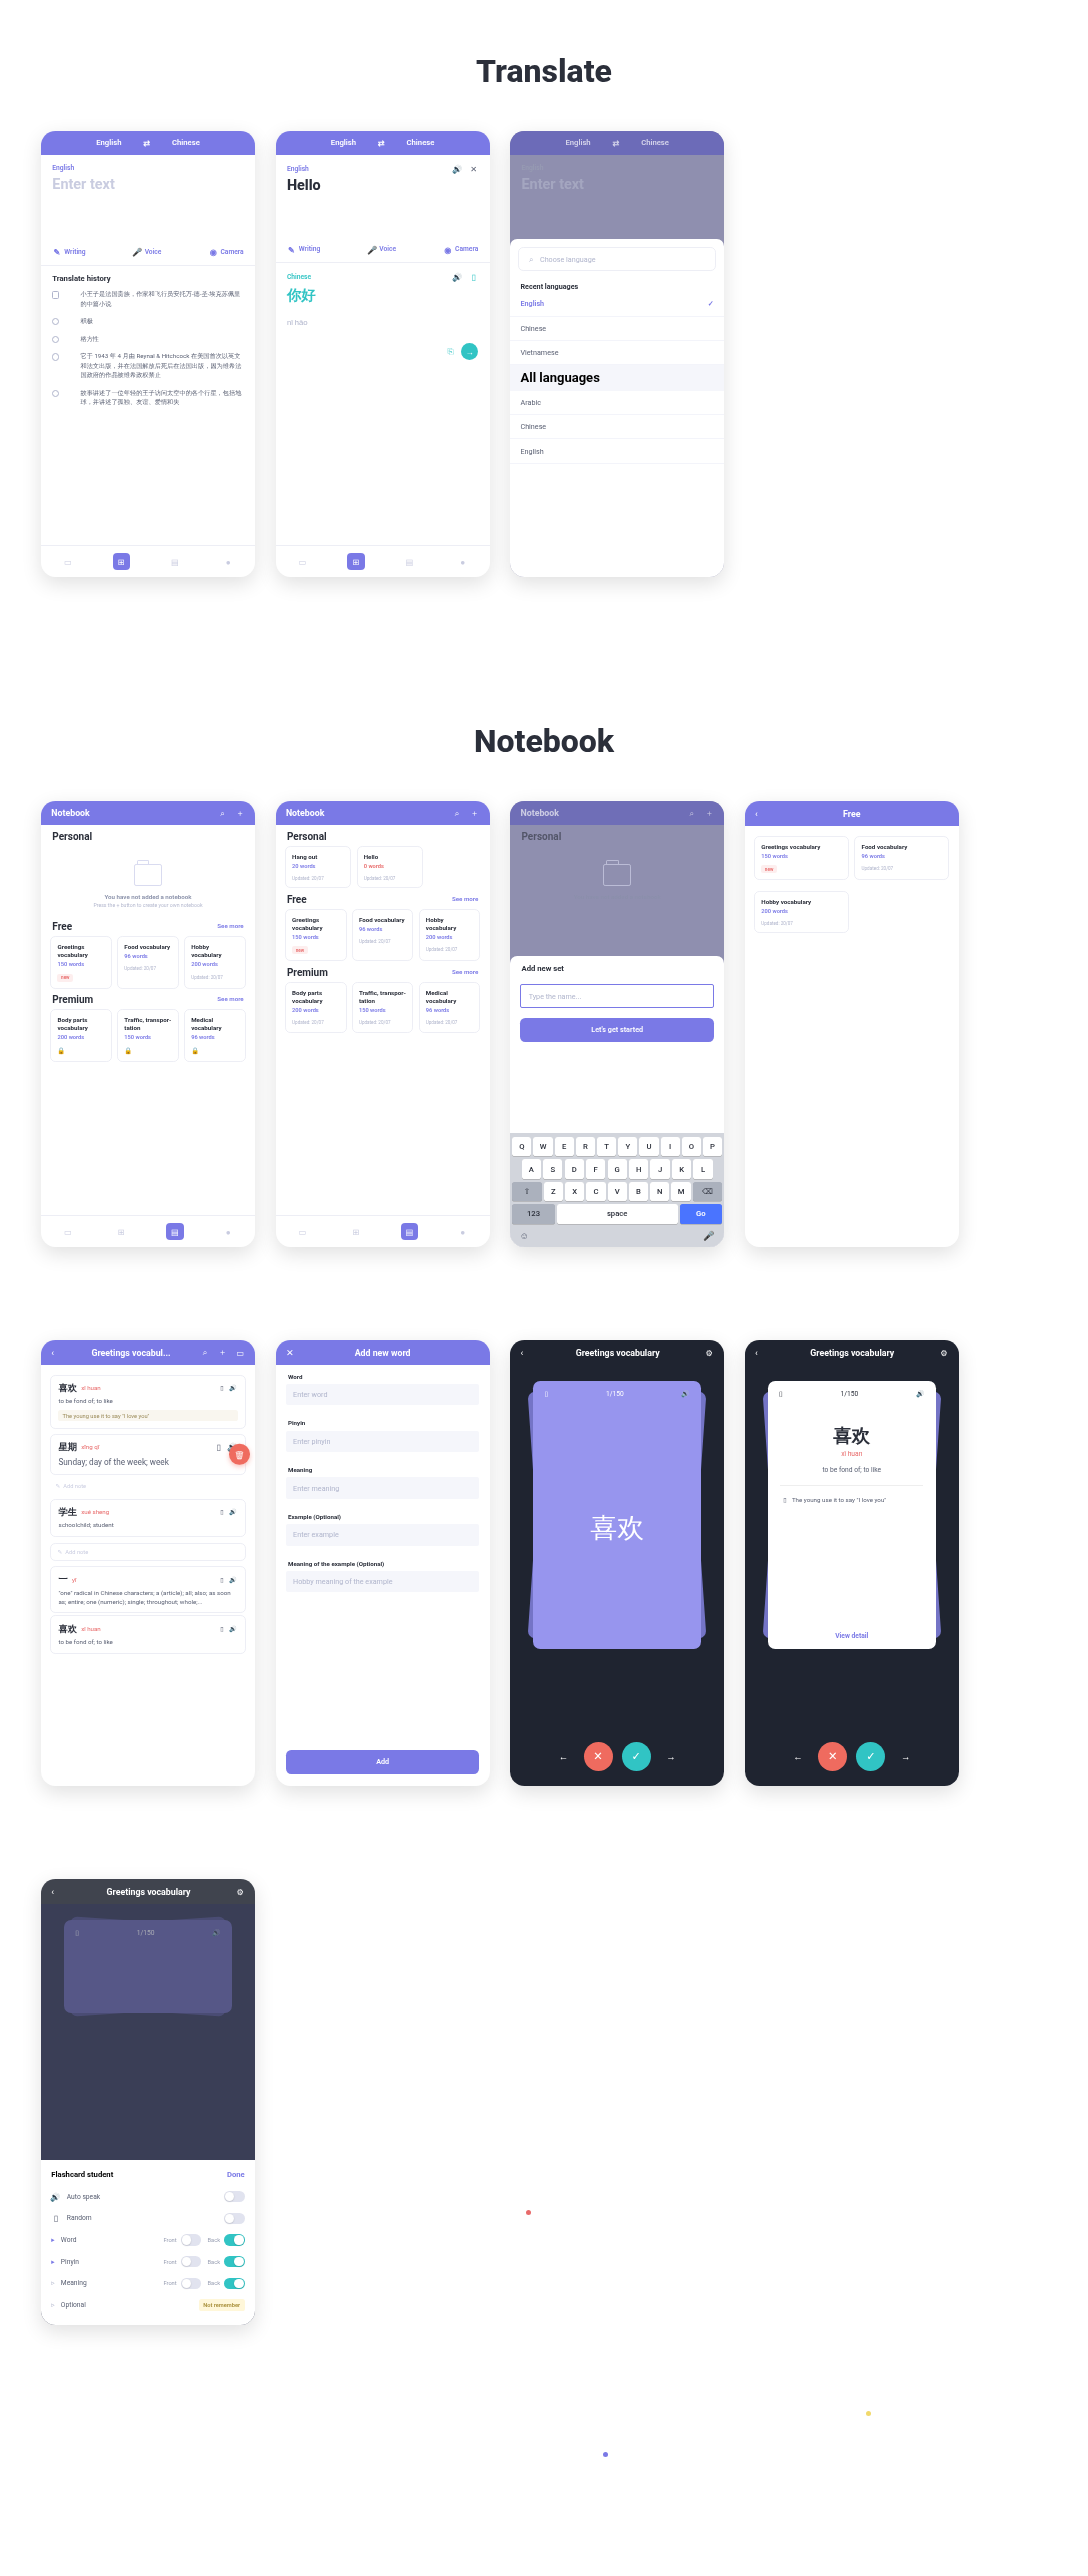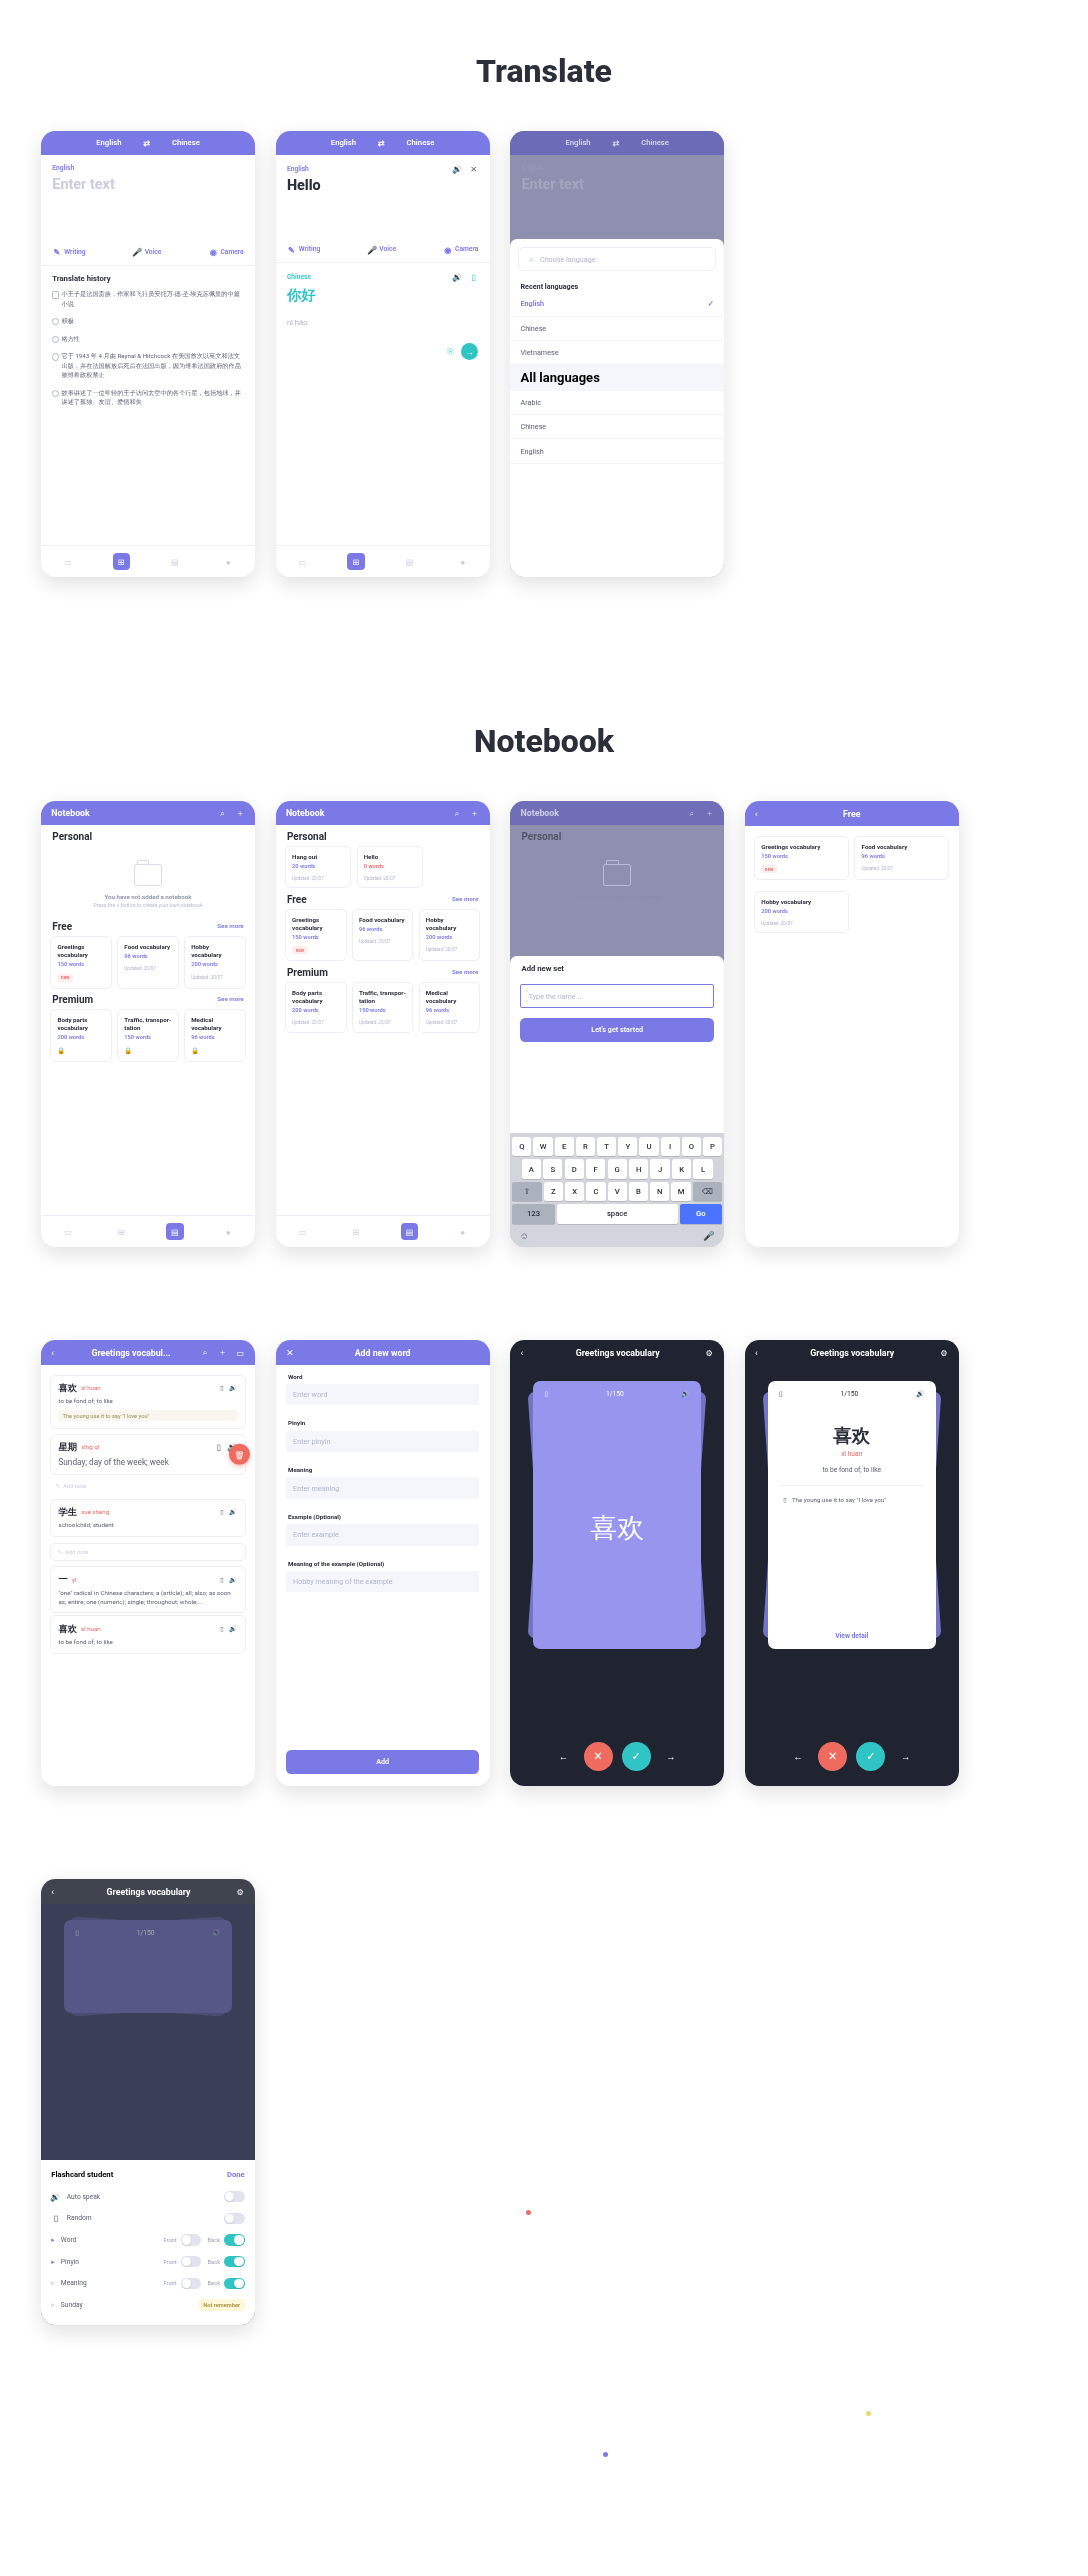--- a/index.html
+++ b/index.html
@@ -28,21 +28,21 @@
 .big-trans { font-size: 14.4px; font-weight: 700; color: #31c4c4; margin-top: 4.1px; }
 .pinyin { color: #b0b5cc; font-size: 7.7px; margin-top: 13.4px; }
 
 .tool-row { display: flex; gap: 10.3px; padding: 5.2px 11.3px 8.2px; color: #7a79e6; font-size: 6.7px; font-weight: 600; }
 .tool-row span { display: flex; align-items: center; gap: 2.6px; }
 .tool-row .sp { flex: 1; }
 
 .divider { border-top: 0.5px solid #edeef5; }
 .sect-title { font-size: 7.7px; font-weight: 700; color: #2b2f3a; padding: 8.2px 11.3px 4.1px; }
 
-.hist-item { display: flex; gap: 2px; padding: 3.1px 11.3px 5.2px; font-size: 6.2px; color: #5a6073; line-height: 1.5; }
+.hist-item { display: flex; gap: 21px; padding: 3.1px 11.3px 5.2px; font-size: 6.2px; color: #5a6073; line-height: 1.5; }
 .hist-ico { width: 7.2px; height: 7.2px; border: 0.8px solid #b0b5cc; border-radius: 1.5px; flex-shrink: 0; margin-top: 1px; }
 .hist-ico.clock { border-radius: 50%; }
 
 .tabbar { margin-top: auto; height: 32px; border-top: 0.5px solid #edeef5; display: flex; align-items: center; justify-content: space-around; color: #c9cce0; }
 .tabbar .tab { width: 17.5px; height: 17.5px; display: flex; align-items: center; justify-content: center; border-radius: 4.1px; }
 .tabbar .tab.active { background: #7a79e6; color: #fff; }
 
 .share-row { display:flex; justify-content:flex-end; gap:7.2px; padding:6.2px 11.3px 9.3px; align-items:center; }
 .circle-btn { width:17.5px; height:17.5px; border-radius:50%; background:#31c4c4; color:#fff; display:flex; align-items:center; justify-content:center; font-size:8.2px; }
 .copy-ico { color:#31c4c4; font-size:7.7px; }
@@ -771,21 +771,21 @@
             <span class="set-sub">Front</span>
             <div class="toggle"></div>
           </span>
         <span class="tog-pair">
             <span class="set-sub">Back</span>
             <div class="toggle on"></div>
           </span>
       </div>
       <div class="set-row">
         <span style="color:#b0b5cc">▹</span>
-        <span class="lbl">Sunday</span>
+        <span class="lbl">Optional</span>
         <span class="chip">Not remember</span>
       </div>
     </div>
   </div>
 
 </div>
 
 <div class="dots dot-r"></div>
 <div class="dots dot-y"></div>
 <div class="dots dot-p"></div>

